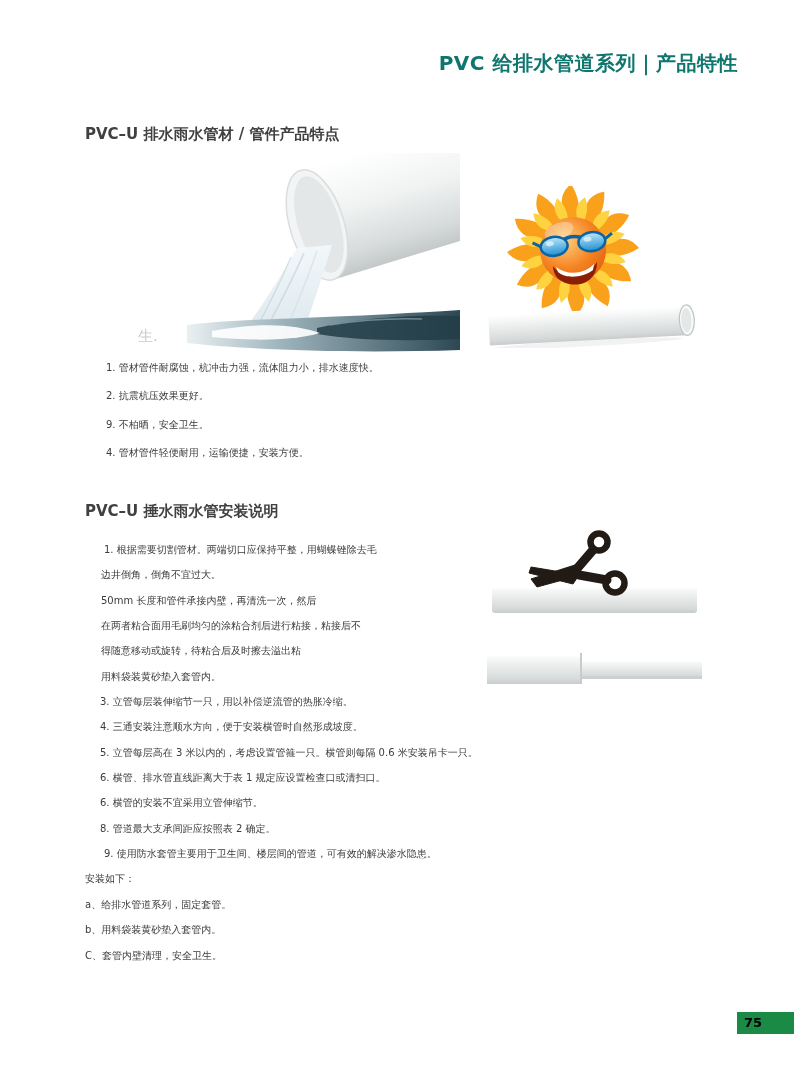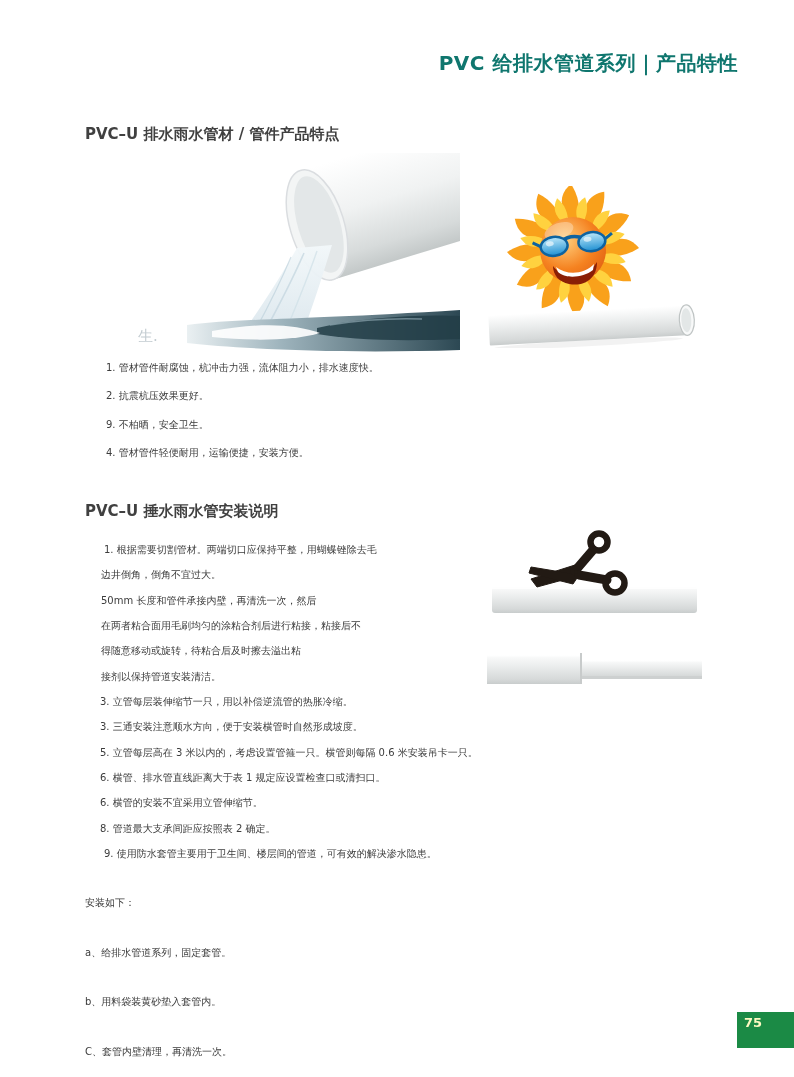--- a/index.html
+++ b/index.html
@@ -7,32 +7,32 @@
         font-family:"DejaVu Sans","Liberation Sans",sans-serif;color:#3c3c3c;}
   .header{position:absolute;top:50px;right:56px;font-size:20px;font-weight:bold;
           color:#0f766e;letter-spacing:.5px;white-space:nowrap;}
   .sec-title{position:absolute;font-size:15px;font-weight:bold;color:#404040;white-space:nowrap;}
   #s1t{left:85px;top:125px;}
   #s2t{left:85px;top:502px;}
   .list1{position:absolute;left:106px;top:354px;font-size:10px;}
   .list1 .ln{height:28.4px;line-height:28.4px;white-space:nowrap;}
   .list2{position:absolute;left:85px;top:537px;font-size:10px;}
   .list2 .ln{height:25.35px;line-height:25.35px;white-space:nowrap;}
-  .ind0{margin-left:0;margin-top:24px;}
+  .ind0{margin-left:0;}
   .ind1{margin-left:15px;}
   .ind2{margin-left:19px;}
   .ind3{margin-left:16px;}
   .art{position:absolute;}
   #photo{left:92px;top:153px;}
   #sun{left:503px;top:186px;}
   #pipe1{left:487px;top:300px;}
   #cutpipe{left:487px;top:527px;}
   #joint{left:487px;top:647px;}
-  .pagenum{position:absolute;left:737px;top:1012px;width:57px;height:36px;
-           background:#1b8a45;color:#fef9c3;font-size:13px;font-weight:bold;
+  .pagenum{position:absolute;left:737px;top:1012px;width:57px;height:22px;
+           background:#1b8a45;color:#000000;font-size:13px;font-weight:bold;
            line-height:22px;padding-left:7px;box-sizing:border-box;}
 </style>
 </head>
 <body>
 
 <div class="page">
 
   <div class="header">PVC 给排水管道系列｜产品特性</div>
 
   <div class="sec-title" id="s1t">PVC–U 排水雨水管材 / 管件产品特点</div>
@@ -163,32 +163,32 @@
 
   <div class="sec-title" id="s2t">PVC–U 捶水雨水管安装说明</div>
 
   <div class="list2">
 
   <div class="ln ind2">1. 根据需要切割管材。两端切口应保持平整，用蝴蝶锉除去毛</div>
       <div class="ln ind3">边井倒角，倒角不宜过大。</div>
       <div class="ln ind3">50mm 长度和管件承接内壁，再清洗一次，然后</div>
       <div class="ln ind3">在两者粘合面用毛刷均匀的涂粘合剂后进行粘接，粘接后不</div>
       <div class="ln ind3">得随意移动或旋转，待粘合后及时擦去溢出粘</div>
-      <div class="ln ind3">接剂以保持管道安装清洁。</div>
+      <div class="ln ind3">用料袋装黄砂垫入套管内。</div>
       <div class="ln ind1">3. 立管每层装伸缩节一只，用以补偿逆流管的热胀冷缩。</div>
-      <div class="ln ind1">3. 三通安装注意顺水方向，便于安装横管时自然形成坡度。</div>
+      <div class="ln ind1">4. 三通安装注意顺水方向，便于安装横管时自然形成坡度。</div>
       <div class="ln ind1">5. 立管每层高在 3 米以内的，考虑设置管箍一只。横管则每隔 0.6 米安装吊卡一只。</div>
       <div class="ln ind1">6. 横管、排水管直线距离大于表 1 规定应设置检查口或清扫口。</div>
       <div class="ln ind1">6. 横管的安装不宜采用立管伸缩节。</div>
       <div class="ln ind1">8. 管道最大支承间距应按照表 2 确定。</div>
       <div class="ln ind2">9. 使用防水套管主要用于卫生间、楼层间的管道，可有效的解决渗水隐患。</div>
       <div class="ln ind0">安装如下：</div>
       <div class="ln ind0">a、给排水管道系列，固定套管。</div>
       <div class="ln ind0">b、用料袋装黄砂垫入套管内。</div>
-      <div class="ln ind0">C、套管内壁清理，再清洗一次。</div>
+      <div class="ln ind0">C、套管内壁清理，安全卫生。</div>
     </div>
 
   <svg class="art" id="cutpipe" width="215" height="95" viewBox="0 0 215 95">
     <rect x="5" y="58" width="205" height="28" rx="3" fill="url(#pg2)"></rect>
     <rect x="5" y="58" width="205" height="4" fill="#ffffff" opacity=".8"></rect>
     <g stroke="#221a14" fill="#221a14">
       <polygon points="44,52 88,38 94,48 50,60" stroke-width="1"></polygon>
       <polygon points="44,40 92,48 86,57 42,46" stroke-width="1"></polygon>
       <line x1="88" y1="44" x2="106" y2="23" stroke-width="9" stroke-linecap="round" fill="none"></line>
       <line x1="92" y1="48" x2="120" y2="53" stroke-width="9" stroke-linecap="round" fill="none"></line>

